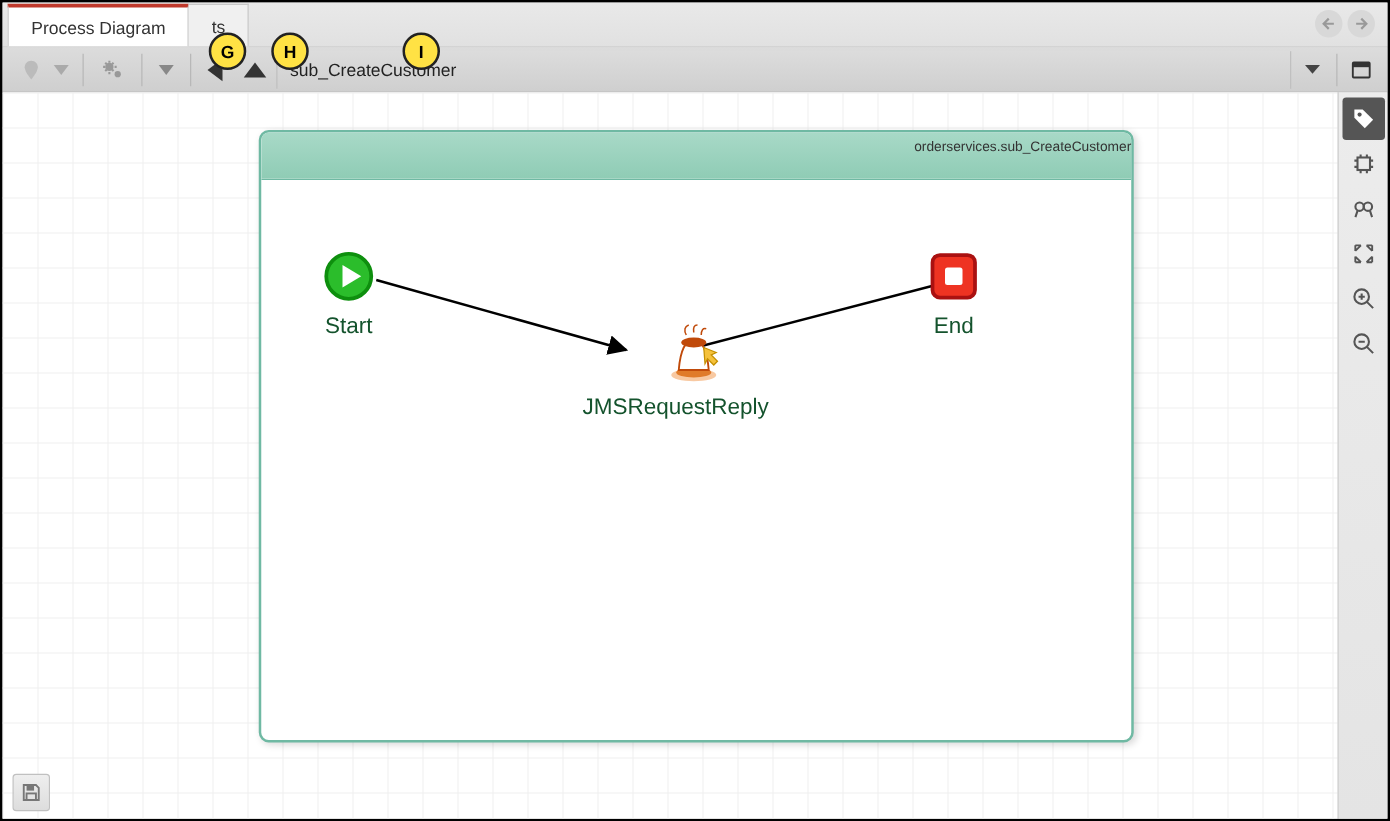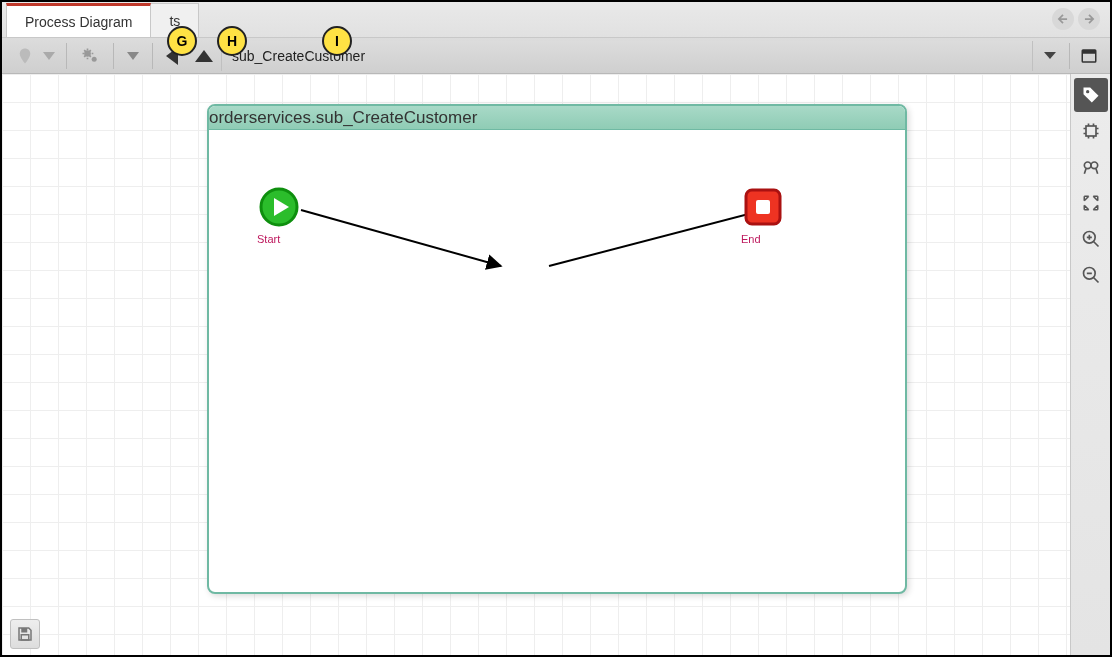--- a/index.html
+++ b/index.html
@@ -100,31 +100,31 @@
   .diagram-panel {
     position:absolute;
     left:205px; top:30px;
     width:700px; height:490px;
     background:#fff;
     border:2px solid #6fb9a3;
     border-radius:8px;
     box-shadow: 2px 2px 6px rgba(0,0,0,0.15);
   }
   .diagram-title {
-    height:24px;
+    height:38px;
     background: linear-gradient(#a8d9c7,#8fccb5);
     border-bottom:1px solid #6fb9a3;
     border-radius:6px 6px 0 0;
-    text-align:left;
-    font-size:17px;
+    text-align:right;
+    font-size:11px;
     color:#333;
     line-height:24px;
   }
   .diagram-body { position:relative; width:100%; height:calc(100% - 24px); }
-  .node { position:absolute; text-align:left; font-size:11px; color:#be185d; cursor:pointer;}
+  .node { position:absolute; text-align:center; font-size:18px; color:#14532d; cursor:pointer;}
   .node .label { margin-top:2px; white-space:nowrap;}
   
   .sidestrip {
     position:absolute;
     top:72px; right:0; width:40px; bottom:0;
     background: linear-gradient(#ececec,#e4e4e4);
     border-left:1px solid #c8c8c8;
     display:flex; flex-direction:column; align-items:center; gap:2px; padding-top:2px;
   }
   .sidestrip .sbtn {
@@ -241,20 +241,31 @@
       </svg>
 
       <div class="node" style="left:48px; top:55px;">
         <svg width="44" height="44" viewBox="0 0 44 44">
           <circle cx="22" cy="22" r="18" fill="#2bbd2b" stroke="#0e8f0e" stroke-width="3"></circle>
           <polygon points="17,13 17,31 32,22" fill="#fff"></polygon>
         </svg>
         <div class="label">Start</div>
       </div>
 
+      <div class="node" style="left:285px; top:112px;">
+        <svg width="52" height="52" viewBox="0 0 52 52">
+          <ellipse cx="26" cy="44" rx="18" ry="5" fill="#f5b27a" opacity="0.7"></ellipse>
+          <ellipse cx="26" cy="42" rx="14" ry="4" fill="#e07b2a"></ellipse>
+          <path d="M14 40 q2 -24 12 -24 q10 0 12 24 z" fill="#fff" stroke="#c04a0a" stroke-width="1.5"></path>
+          <ellipse cx="26" cy="18" rx="10" ry="4" fill="#c04a0a"></ellipse>
+          <path d="M20 12 q-3 -6 2 -8 M26 10 q-1 -6 3 -6 M32 12 q0 -6 4 -5" stroke="#c04a0a" stroke-width="1.2" fill="none"></path>
+          <path d="M34 22 l10 4 l-4 2 l5 5 l-3 3 l-5 -5 l-2 4 z" fill="#f5c23c" stroke="#c49000" stroke-width="1"></path>
+        </svg>
+        <div class="label" style="margin-left:-28px">JMSRequestReply</div>
+      </div>
 
       <div class="node" style="left:532px; top:55px;">
         <svg width="44" height="44" viewBox="0 0 44 44">
           <rect x="5" y="5" width="34" height="34" rx="6" fill="#e32" stroke="#a11" stroke-width="3"></rect>
           <rect x="15" y="15" width="14" height="14" rx="2" fill="#fff"></rect>
         </svg>
         <div class="label">End</div>
       </div>
 
     </div>

